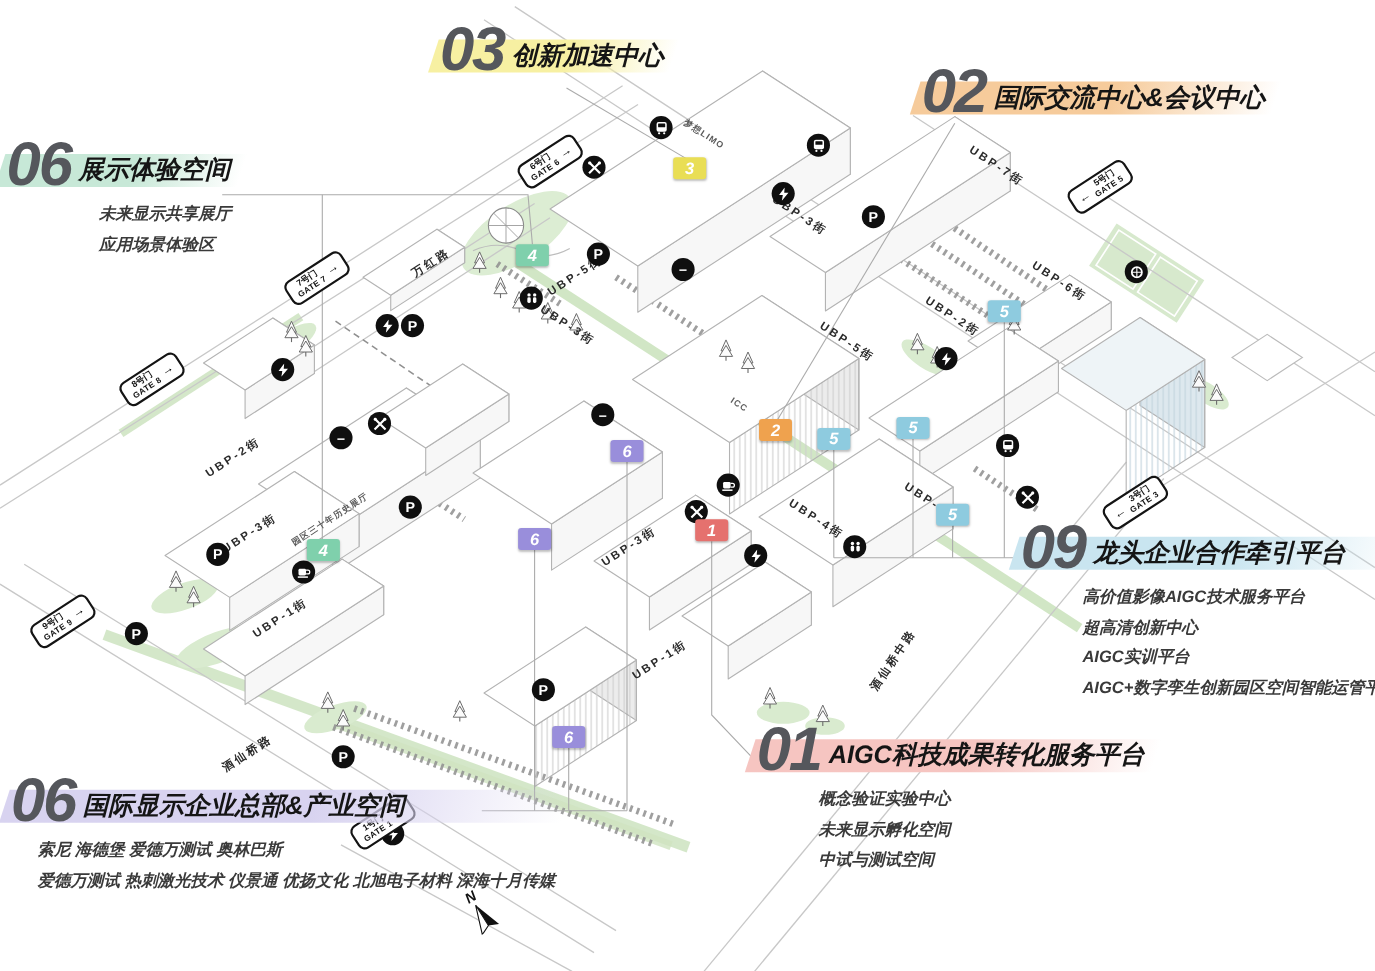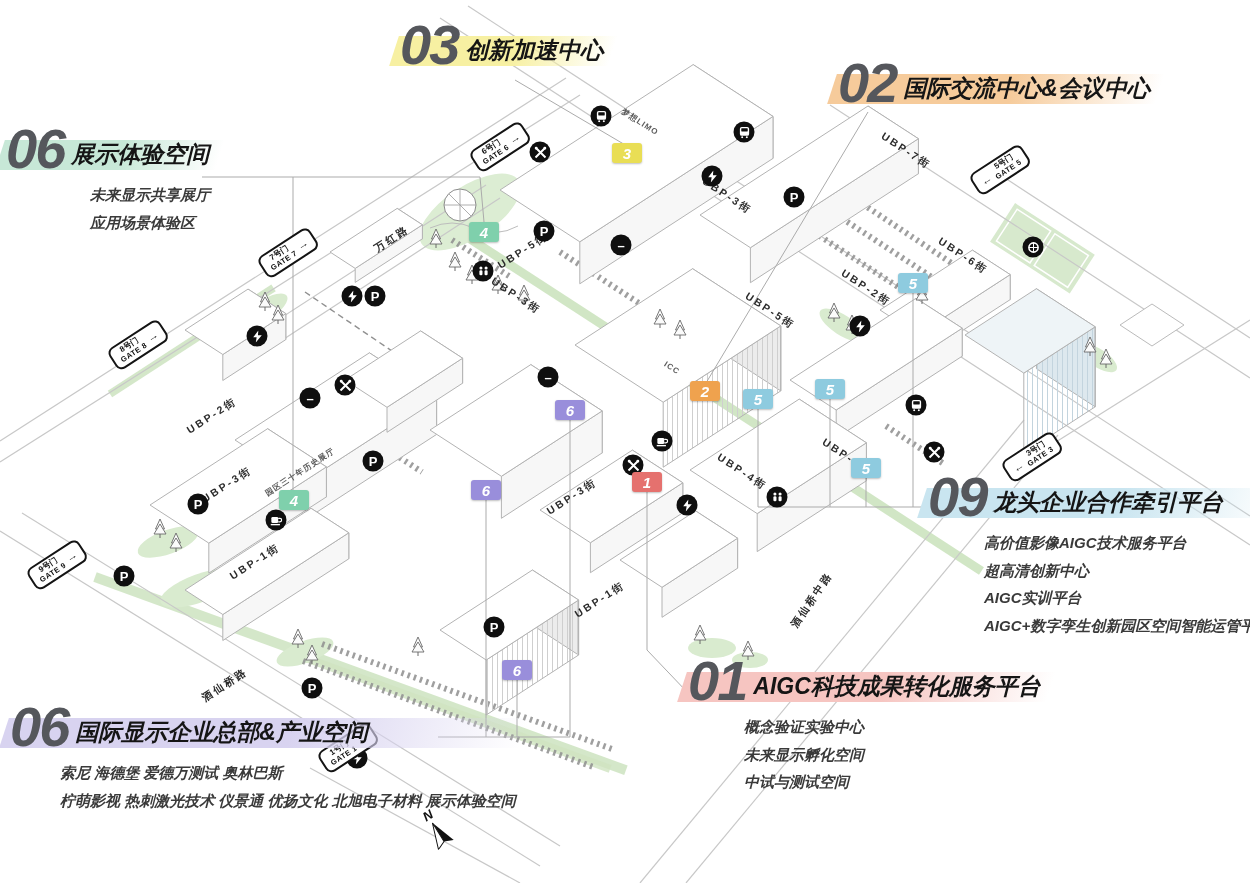--- a/index.html
+++ b/index.html
@@ -574,23 +574,23 @@
           <div>AIGC实训平台</div>
           <div>AIGC+数字孪生创新园区空间智能运管平台</div>
         </div>
       </div>
       <div class="zone" style="left: 10px; top: 704px;">
         <div class="zone-head">
           <div class="zone-band" style="background: linear-gradient(90deg, rgb(216, 211, 240) 0%, rgb(216, 211, 240) 55%, rgba(255, 255, 255, 0) 100%);"></div>
           <span class="zone-num">06</span>
           <span class="zone-title">国际显示企业总部&amp;产业空间</span>
         </div>
-        <div class="zone-details" style="margin-left: 50px;">
+        <div class="zone-details" style="margin-left: 24px;">
           <div>索尼 海德堡 爱德万测试 奥林巴斯</div>
-          <div>柠萌影视 热刺激光技术 仪景通 优扬文化 北旭电子材料 展示体验空间</div>
+          <div>爱德万测试 热刺激光技术 仪景通 优扬文化 北旭电子材料 深海十月传媒</div>
         </div>
       </div>
     </div>
 
   <div id="compass">
     <span class="n">N</span>
     <svg width="22" height="26" viewBox="0 0 22 26">
       <polygon points="11,0 11,22 20,26" fill="#111"></polygon>
       <polygon points="11,0 11,22 2,26" fill="#ffffff" stroke="#111" stroke-width="1"></polygon>
     </svg>

